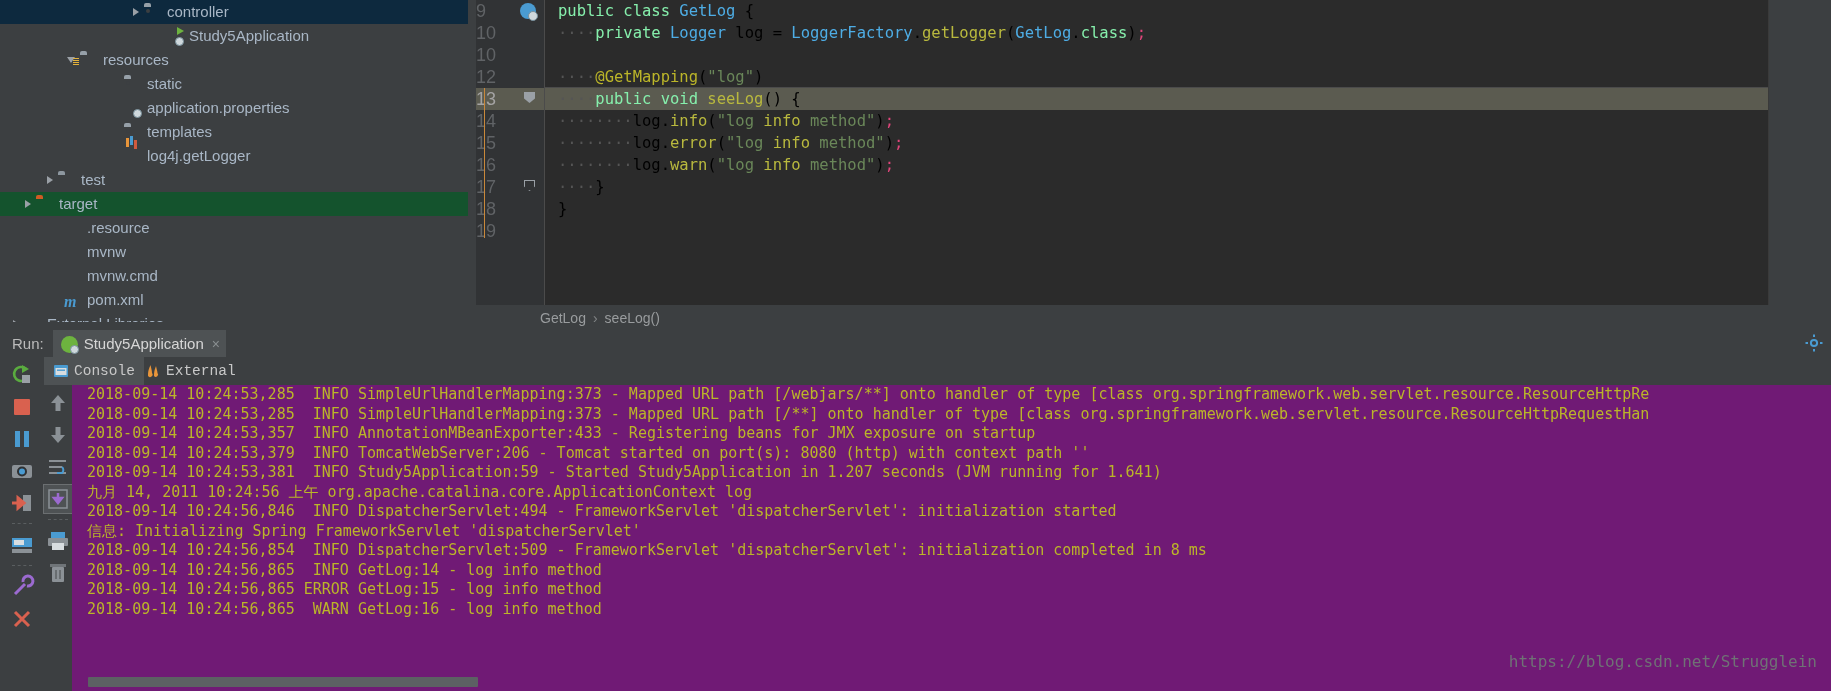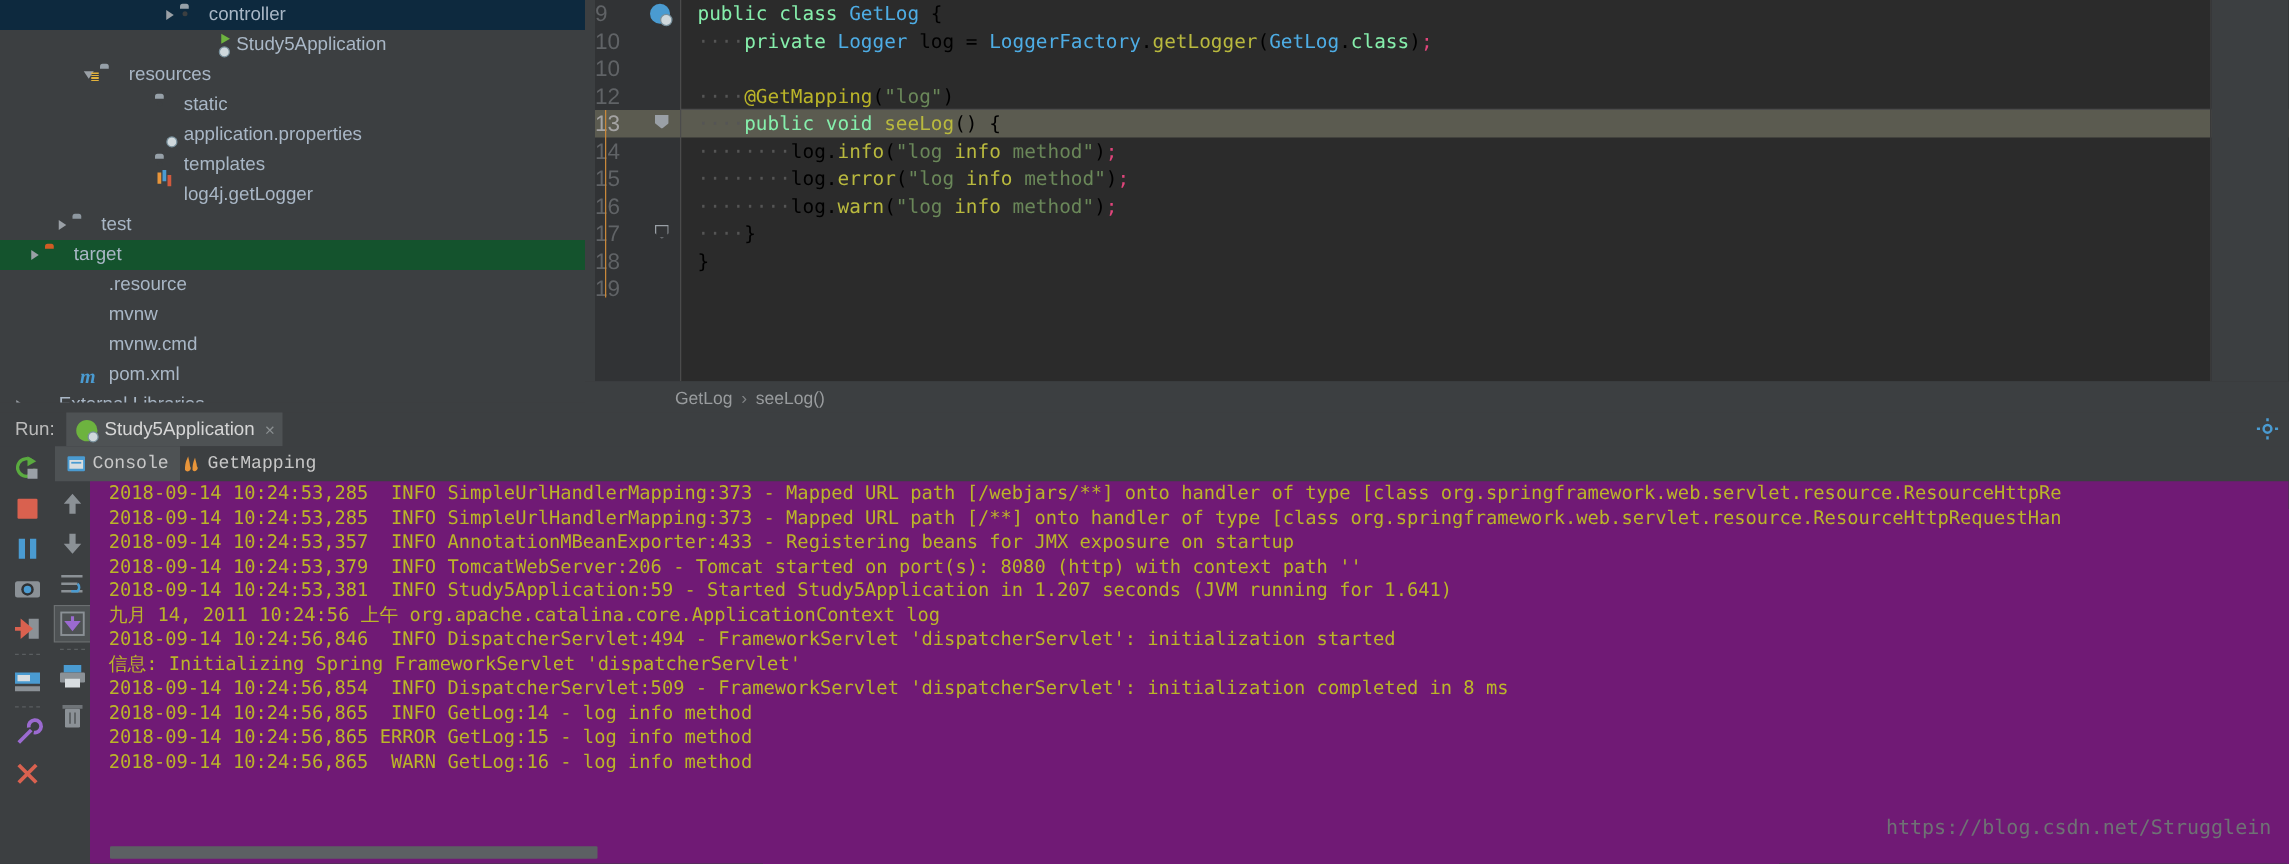--- a/index.html
+++ b/index.html
@@ -274,21 +274,21 @@
             <rect x="2.5" y="5" width="11" height="7" fill="#d8dde0"></rect>
             <rect x="4" y="6.5" width="8" height="1.4" fill="#4a9bd1"></rect>
           </svg></span>
         <span>Console</span>
       </div>
       <div class="ttab" style="left: 92px;">
         <span style="display: inline-block; width: 16px; height: 16px; margin-right: 5px; position: relative;"><svg width="16" height="16" viewBox="0 0 16 16">
             <path d="M3 13 C3 6 5 4 5.5 2 C6 5 7 7 7 10 A2 2 0 0 1 3 13Z" fill="#e8953a"></path>
             <path d="M9 13 C9 7 10.5 5 11 3 C11.5 6 12.5 8 12.5 10 A1.8 1.8 0 0 1 9 13Z" fill="#e8953a"></path>
           </svg></span>
-        <span>GetMapping</span>
+        <span>External</span>
       </div>
     </div>
 
   <div id="side-toolbar">
     <div class="tbtn">
       <svg width="28" height="28" viewBox="0 0 28 28">
         <path d="M18 8 A7 7 0 1 0 20 14" fill="none" stroke="#5aab3f" stroke-width="2.6"></path>
         <path d="M14 4 L21 8 L14 12 Z" fill="#5aab3f"></path>
         <rect x="14" y="14" width="8" height="8" fill="#9aa0a6"></rect>
       </svg>

